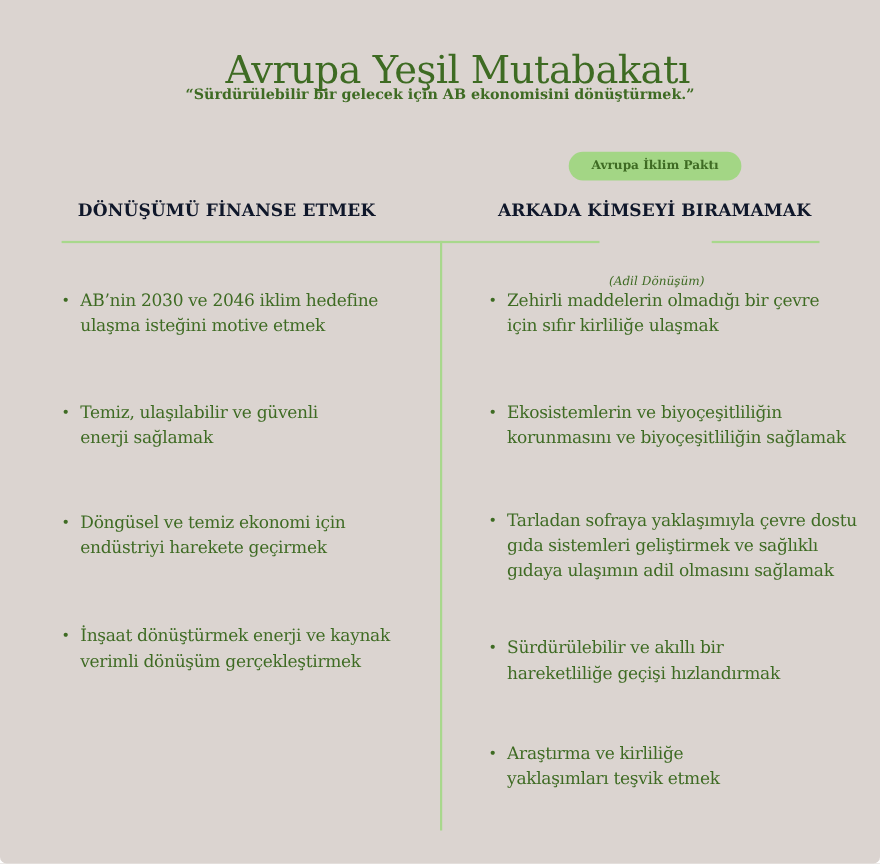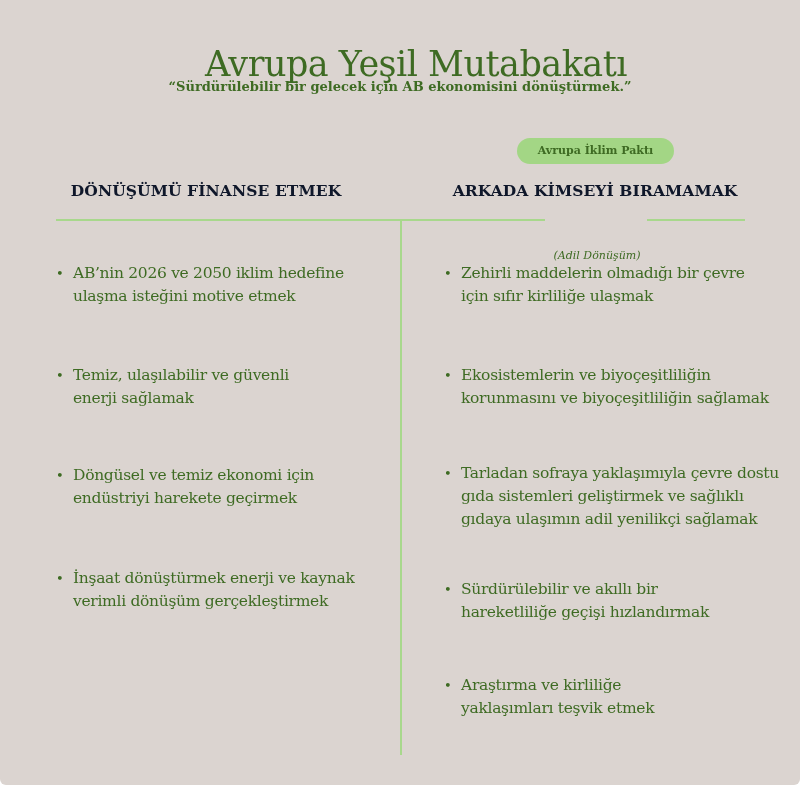--- a/index.html
+++ b/index.html
@@ -82,21 +82,21 @@
   <div class="heading right">ARKADA KİMSEYİ BIRAMAMAK</div>
 
   <div class="hline" style="left:56px; top:219px; width:489px;"></div>
   <div class="note">(Adil Dönüşüm)</div>
   <div class="hline" style="left:647px; top:219px; width:98px;"></div>
   <div class="vline"></div>
 
   <ul class="items left">
     <li style="top:262px;">
       <span class="bullet">•</span>
-      <span class="text">AB’nin 2026 ve 2050 iklim hedefine
+      <span class="text">AB’nin 2030 ve 2046 iklim hedefine
 ulaşma isteğini motive etmek</span>
     </li>
     <li style="top:364px;">
       <span class="bullet">•</span>
       <span class="text">Temiz, ulaşılabilir ve güvenli
 enerji sağlamak</span>
     </li>
     <li style="top:464px;">
       <span class="bullet">•</span>
       <span class="text">Döngüsel ve temiz ekonomi için
@@ -117,21 +117,21 @@
     </li>
     <li style="top:364px;">
       <span class="bullet">•</span>
       <span class="text">Ekosistemlerin ve biyoçeşitliliğin
 korunmasını ve biyoçeşitliliğin sağlamak</span>
     </li>
     <li style="top:462px;">
       <span class="bullet">•</span>
       <span class="text">Tarladan sofraya yaklaşımıyla çevre dostu
 gıda sistemleri geliştirmek ve sağlıklı
-gıdaya ulaşımın adil yenilikçi sağlamak</span>
+gıdaya ulaşımın adil olmasını sağlamak</span>
     </li>
     <li style="top:578px;">
       <span class="bullet">•</span>
       <span class="text">Sürdürülebilir ve akıllı bir
 hareketliliğe geçişi hızlandırmak</span>
     </li>
     <li style="top:674px;">
       <span class="bullet">•</span>
       <span class="text">Araştırma ve kirliliğe
 yaklaşımları teşvik etmek</span>

